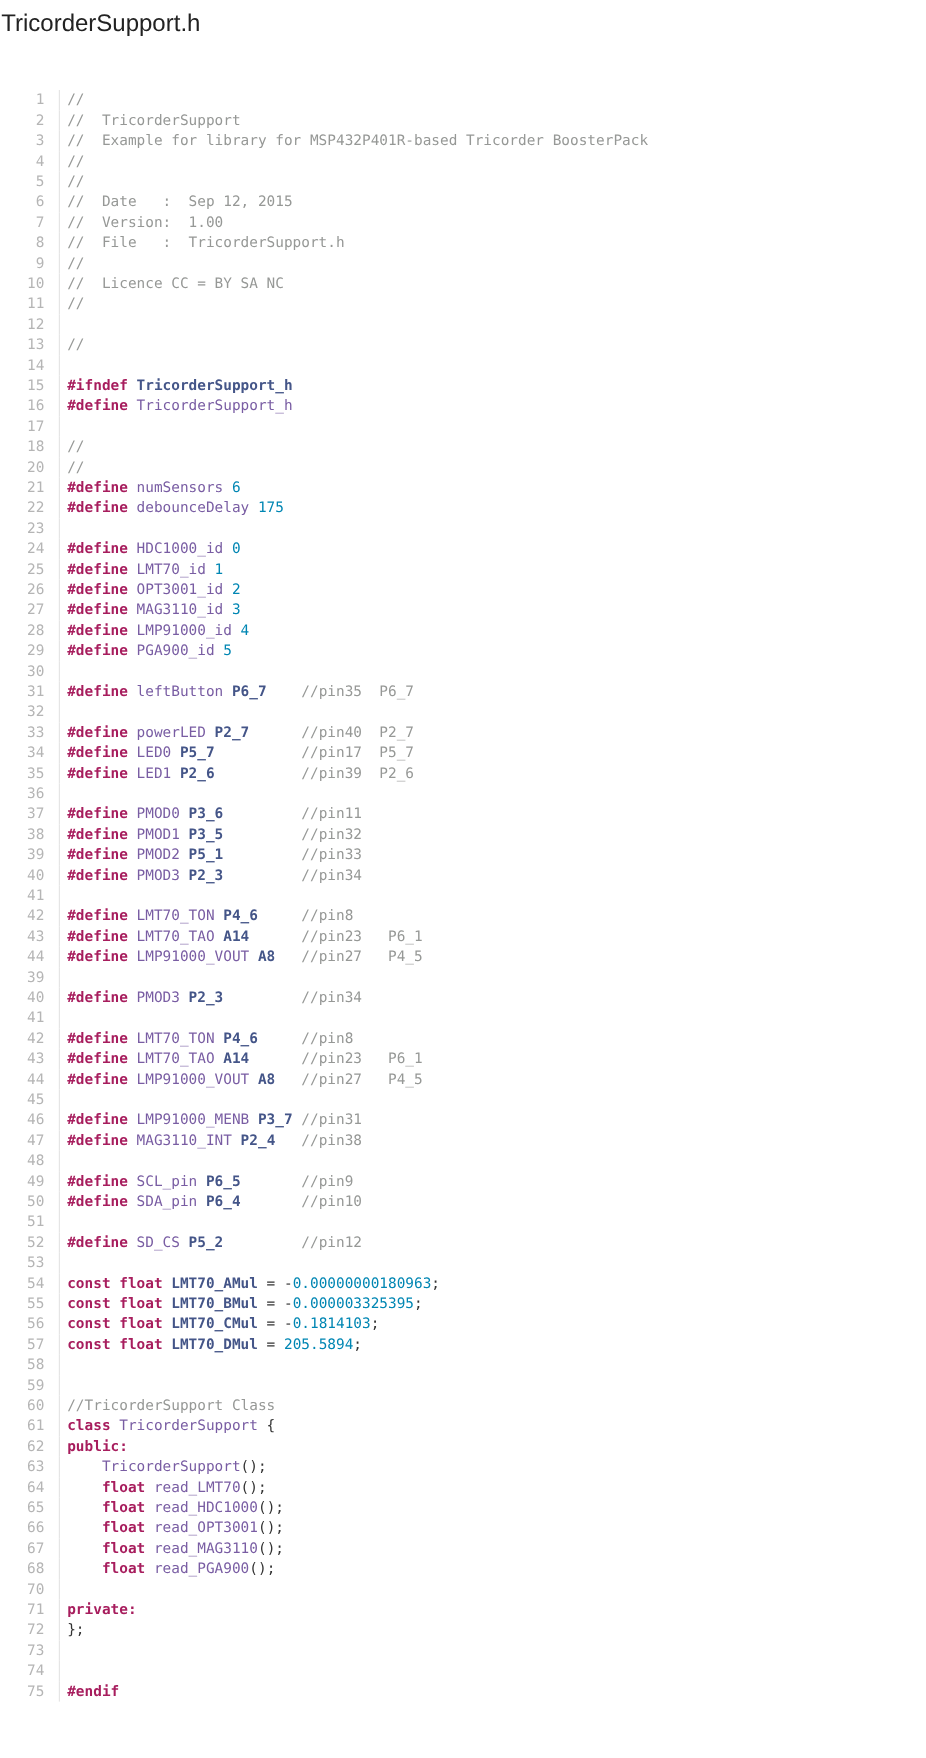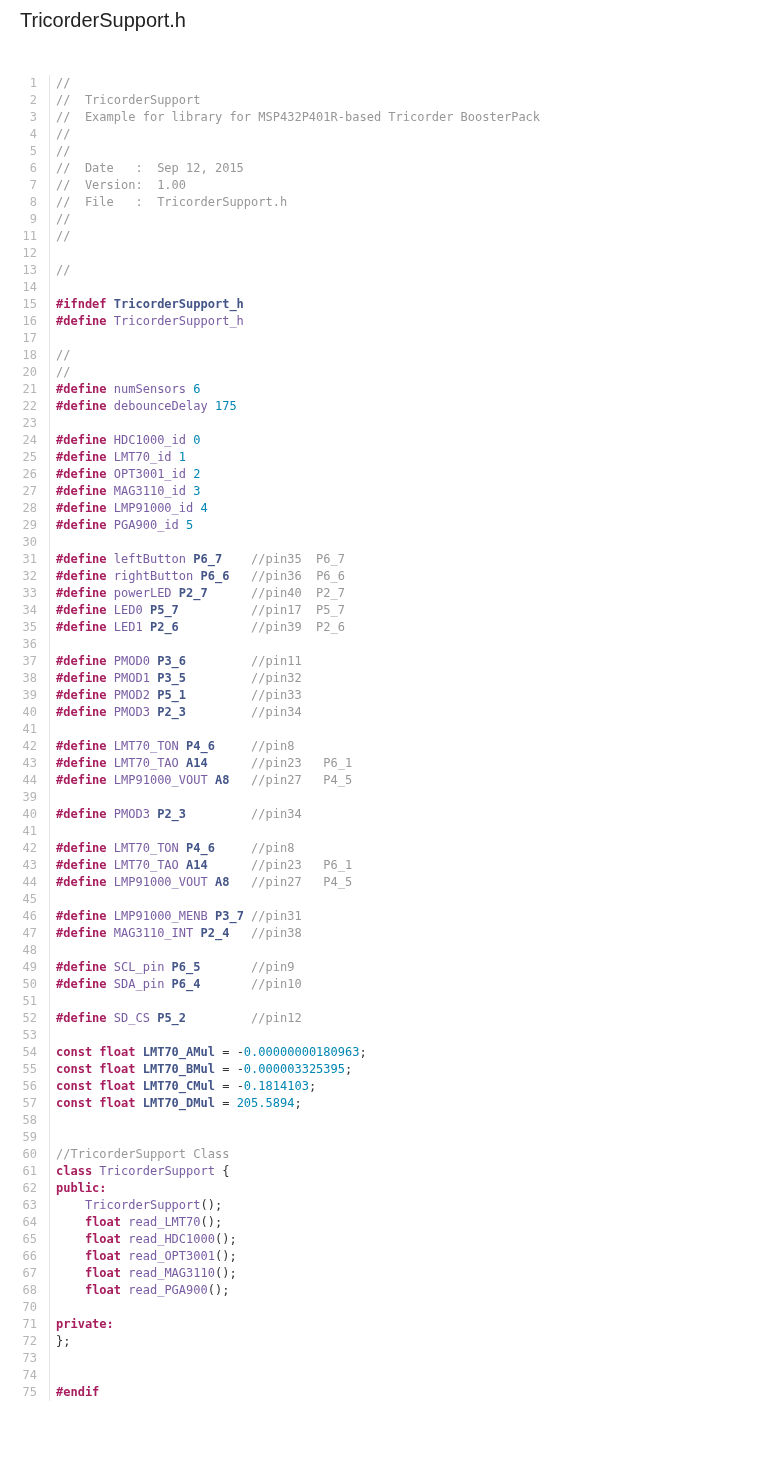--- a/index.html
+++ b/index.html
@@ -6,21 +6,21 @@
     --k:#a71d5d; --nm:#795da3; --v:#445588; --num:#0086b3;
     --cm:#969896; --p:#333333; --ln:#b5b5b5; --rule:#e5e5e5; --bg:#ffffff;
   }
   *{box-sizing:border-box;}
   html,body{margin:0;padding:0;}
   body{
     width:772px; min-height:1465px; background:var(--bg);
     font-family:"Liberation Sans", sans-serif;
   }
   .page-title{
-    margin:8px 0 0 20px;
+    margin:8px 0 0 1px;
     font-family:"Liberation Sans", sans-serif;
     font-size:20px; font-weight:400; color:#222; line-height:24px;
   }
   .codewrap{
     margin-top:43px;
     font-family:"DejaVu Sans Mono","Liberation Mono",monospace;
     font-size:12px; line-height:17px; color:var(--p);
   }
   .row{display:flex; white-space:pre;}
   .ln{
@@ -45,41 +45,42 @@
   <div>
       <div class="row"><span class="ln">1</span><span class="cl"><span class="cm">//</span></span></div>
       <div class="row"><span class="ln">2</span><span class="cl"><span class="cm">//  TricorderSupport</span></span></div>
       <div class="row"><span class="ln">3</span><span class="cl"><span class="cm">//  Example for library for MSP432P401R-based Tricorder BoosterPack</span></span></div>
       <div class="row"><span class="ln">4</span><span class="cl"><span class="cm">//</span></span></div>
       <div class="row"><span class="ln">5</span><span class="cl"><span class="cm">//</span></span></div>
       <div class="row"><span class="ln">6</span><span class="cl"><span class="cm">//  Date   :  Sep 12, 2015</span></span></div>
       <div class="row"><span class="ln">7</span><span class="cl"><span class="cm">//  Version:  1.00</span></span></div>
       <div class="row"><span class="ln">8</span><span class="cl"><span class="cm">//  File   :  TricorderSupport.h</span></span></div>
       <div class="row"><span class="ln">9</span><span class="cl"><span class="cm">//</span></span></div>
+      <div class="row"><span class="ln">10</span><span class="cl"><span class="cm">//  Licence CC = BY SA NC</span></span></div>
       <div class="row"><span class="ln">11</span><span class="cl"><span class="cm">//</span></span></div>
       <div class="row"><span class="ln">12</span></div>
       <div class="row"><span class="ln">13</span><span class="cl"><span class="cm">//</span></span></div>
       <div class="row"><span class="ln">14</span><span class="cl"></span></div>
       <div class="row"><span class="ln">15</span><span class="cl"><span class="k">#ifndef </span><span class="v">TricorderSupport_h</span></span></div>
       <div class="row"><span class="ln">16</span><span class="cl"><span class="k">#define </span><span class="nm">TricorderSupport_h</span></span></div>
       <div class="row"><span class="ln">17</span><span class="cl"></span></div>
       <div class="row"><span class="ln">18</span><span class="cl"><span class="cm">//</span></span></div>
       <div class="row"><span class="ln">20</span><span class="cl"><span class="cm">//</span></span></div>
       <div class="row"><span class="ln">21</span><span class="cl"><span class="k">#define </span><span class="nm">numSensors</span><span class="p"> </span><span class="num">6</span></span></div>
       <div class="row"><span class="ln">22</span><span class="cl"><span class="k">#define </span><span class="nm">debounceDelay</span><span class="p"> </span><span class="num">175</span></span></div>
       <div class="row"><span class="ln">23</span><span class="cl"></span></div>
       <div class="row"><span class="ln">24</span><span class="cl"><span class="k">#define </span><span class="nm">HDC1000_id</span><span class="p"> </span><span class="num">0</span></span></div>
       <div class="row"><span class="ln">25</span><span class="cl"><span class="k">#define </span><span class="nm">LMT70_id</span><span class="p"> </span><span class="num">1</span></span></div>
       <div class="row"><span class="ln">26</span><span class="cl"><span class="k">#define </span><span class="nm">OPT3001_id</span><span class="p"> </span><span class="num">2</span></span></div>
       <div class="row"><span class="ln">27</span><span class="cl"><span class="k">#define </span><span class="nm">MAG3110_id</span><span class="p"> </span><span class="num">3</span></span></div>
       <div class="row"><span class="ln">28</span><span class="cl"><span class="k">#define </span><span class="nm">LMP91000_id</span><span class="p"> </span><span class="num">4</span></span></div>
       <div class="row"><span class="ln">29</span><span class="cl"><span class="k">#define </span><span class="nm">PGA900_id</span><span class="p"> </span><span class="num">5</span></span></div>
       <div class="row"><span class="ln">30</span><span class="cl"></span></div>
       <div class="row"><span class="ln">31</span><span class="cl"><span class="k">#define </span><span class="nm">leftButton</span><span class="p"> </span><span class="v">P6_7</span><span class="p">    </span><span class="cm">//pin35  P6_7</span></span></div>
-      <div class="row"><span class="ln">32</span><span class="cl"><span class="k">#define </span><span class="nm">rightButton</span><span class="p"> </span><span class="v">P6_6</span><span class="p">   </span><span class="cm">//pin36  P6_6</span></span></div>
+      <div class="row"><span class="ln">32</span></div>
       <div class="row"><span class="ln">33</span><span class="cl"><span class="k">#define </span><span class="nm">powerLED</span><span class="p"> </span><span class="v">P2_7</span><span class="p">      </span><span class="cm">//pin40  P2_7</span></span></div>
       <div class="row"><span class="ln">34</span><span class="cl"><span class="k">#define </span><span class="nm">LED0</span><span class="p"> </span><span class="v">P5_7</span><span class="p">          </span><span class="cm">//pin17  P5_7</span></span></div>
       <div class="row"><span class="ln">35</span><span class="cl"><span class="k">#define </span><span class="nm">LED1</span><span class="p"> </span><span class="v">P2_6</span><span class="p">          </span><span class="cm">//pin39  P2_6</span></span></div>
       <div class="row"><span class="ln">36</span><span class="cl"></span></div>
       <div class="row"><span class="ln">37</span><span class="cl"><span class="k">#define </span><span class="nm">PMOD0</span><span class="p"> </span><span class="v">P3_6</span><span class="p">         </span><span class="cm">//pin11</span></span></div>
       <div class="row"><span class="ln">38</span><span class="cl"><span class="k">#define </span><span class="nm">PMOD1</span><span class="p"> </span><span class="v">P3_5</span><span class="p">         </span><span class="cm">//pin32</span></span></div>
       <div class="row"><span class="ln">39</span><span class="cl"><span class="k">#define </span><span class="nm">PMOD2</span><span class="p"> </span><span class="v">P5_1</span><span class="p">         </span><span class="cm">//pin33</span></span></div>
       <div class="row"><span class="ln">40</span><span class="cl"><span class="k">#define </span><span class="nm">PMOD3</span><span class="p"> </span><span class="v">P2_3</span><span class="p">         </span><span class="cm">//pin34</span></span></div>
       <div class="row"><span class="ln">41</span><span class="cl"></span></div>
       <div class="row"><span class="ln">42</span><span class="cl"><span class="k">#define </span><span class="nm">LMT70_TON</span><span class="p"> </span><span class="v">P4_6</span><span class="p">     </span><span class="cm">//pin8</span></span></div>

